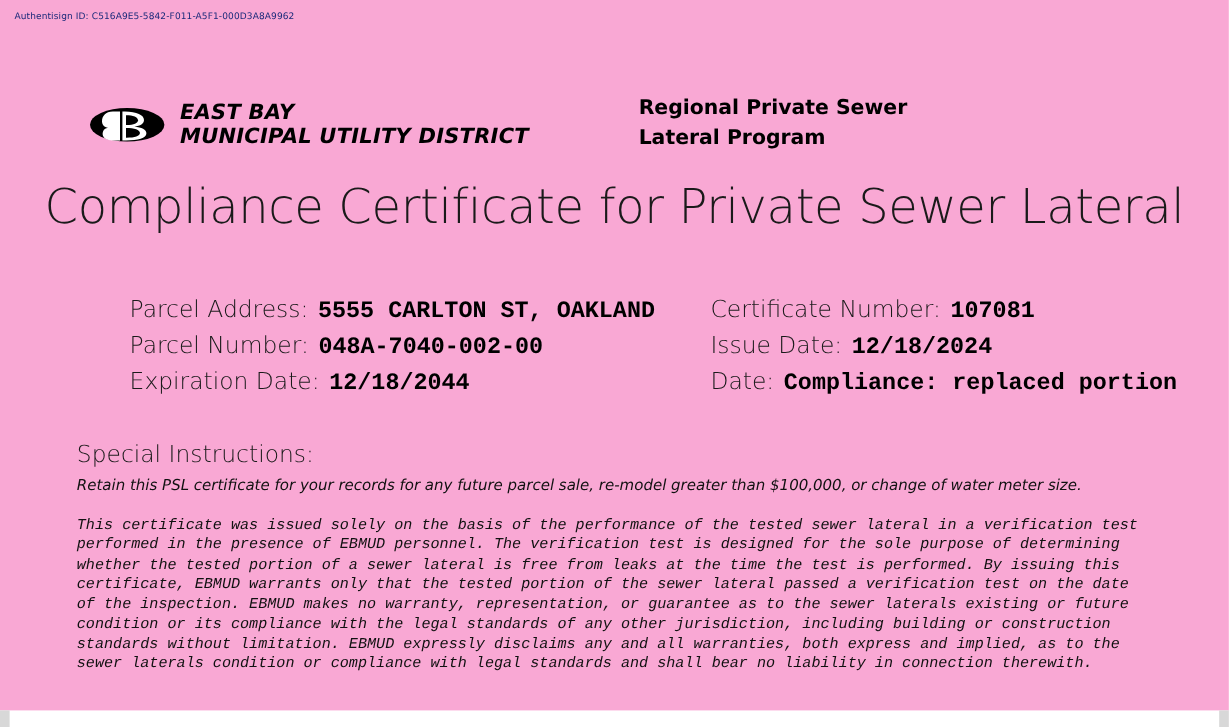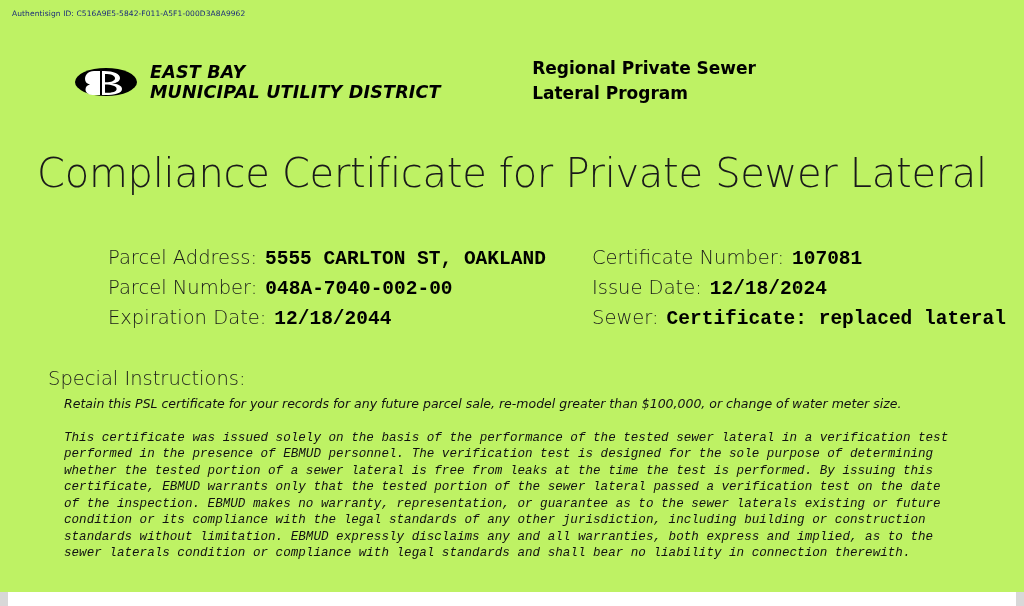--- a/index.html
+++ b/index.html
@@ -12,40 +12,40 @@
     height: 606px;
     font-family: "DejaVu Sans", sans-serif;
     color: #000000;
     position: relative;
     overflow: hidden;
   }
   .page {
     position: relative;
     width: 1024px;
     height: 606px;
-    background: #bef264;
+    background: #f9a8d4;
     box-sizing: border-box;
   }
 
   
   .authentisign {
     position: absolute;
     top: 9px;
     left: 12px;
     font-family: "DejaVu Sans", sans-serif;
     font-size: 7.5px;
     color: #1a2a7a;
     letter-spacing: 0.1px;
     white-space: nowrap;
   }
 
   
   .header {
     position: absolute;
-    top: 54px;
+    top: 76px;
     left: 0;
     width: 852px;
     height: 60px;
   }
   .logo-block {
     position: absolute;
     left: 74px;
     top: 8px;
     display: flex;
     align-items: center;
@@ -130,21 +130,21 @@
     font-family: Liberation Mono, monospace;
     font-weight: bold;
     font-size: 19.5px;
     color: #000;
   }
 
   
   .special-heading {
     position: absolute;
     top: 367px;
-    left: 48px;
+    left: 64px;
     font-family: "DejaVu Sans", sans-serif;
     font-weight: 300;
     font-size: 19.5px;
     color: #1a1a1a;
   }
   .special-text {
     position: absolute;
     top: 396px;
     left: 64px;
     width: 900px;
@@ -241,22 +241,22 @@
     <div class="field-col-right">
       <div class="field-row">
         <span class="field-label">Certificate Number:</span>
         <span class="field-value">107081</span>
       </div>
       <div class="field-row">
         <span class="field-label">Issue Date:</span>
         <span class="field-value">12/18/2024</span>
       </div>
       <div class="field-row">
-        <span class="field-label">Sewer:</span>
-        <span class="field-value">Certificate: replaced lateral</span>
+        <span class="field-label">Date:</span>
+        <span class="field-value">Compliance: replaced portion</span>
       </div>
     </div>
 
   </div>
 
   <div class="special-heading">Special Instructions:</div>
 
   <div class="special-text">Retain this PSL certificate for your records for any future parcel sale, re-model greater than $100,000, or change of water meter size.</div>
 
   <div class="disclaimer">This certificate was issued solely on the basis of the performance of the tested sewer lateral in a verification test performed in the presence of EBMUD personnel. The verification test is designed for the sole purpose of determining whether the tested portion of a sewer lateral is free from leaks at the time the test is performed. By issuing this certificate, EBMUD warrants only that the tested portion of the sewer lateral passed a verification test on the date of the inspection. EBMUD makes no warranty, representation, or guarantee as to the sewer laterals existing or future condition or its compliance with the legal standards of any other jurisdiction, including building or construction standards without limitation. EBMUD expressly disclaims any and all warranties, both express and implied, as to the sewer laterals condition or compliance with legal standards and shall bear no liability in connection therewith.</div>

